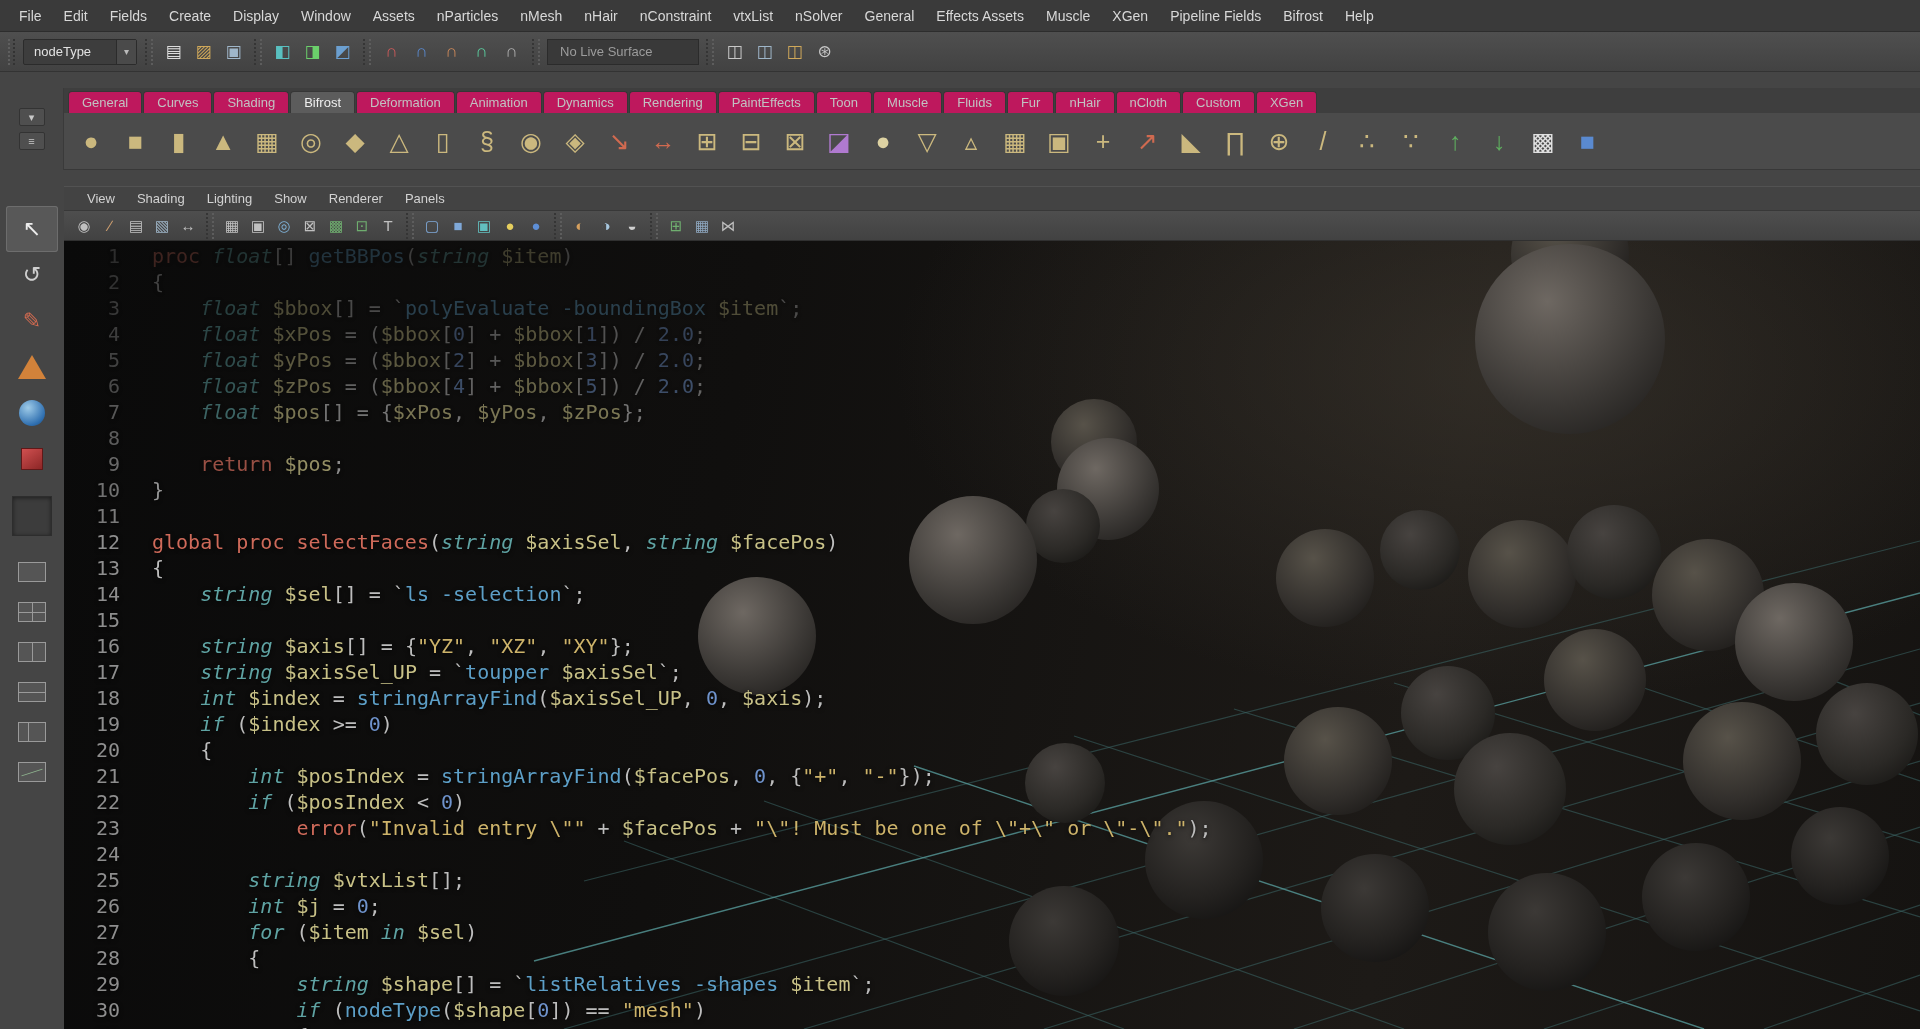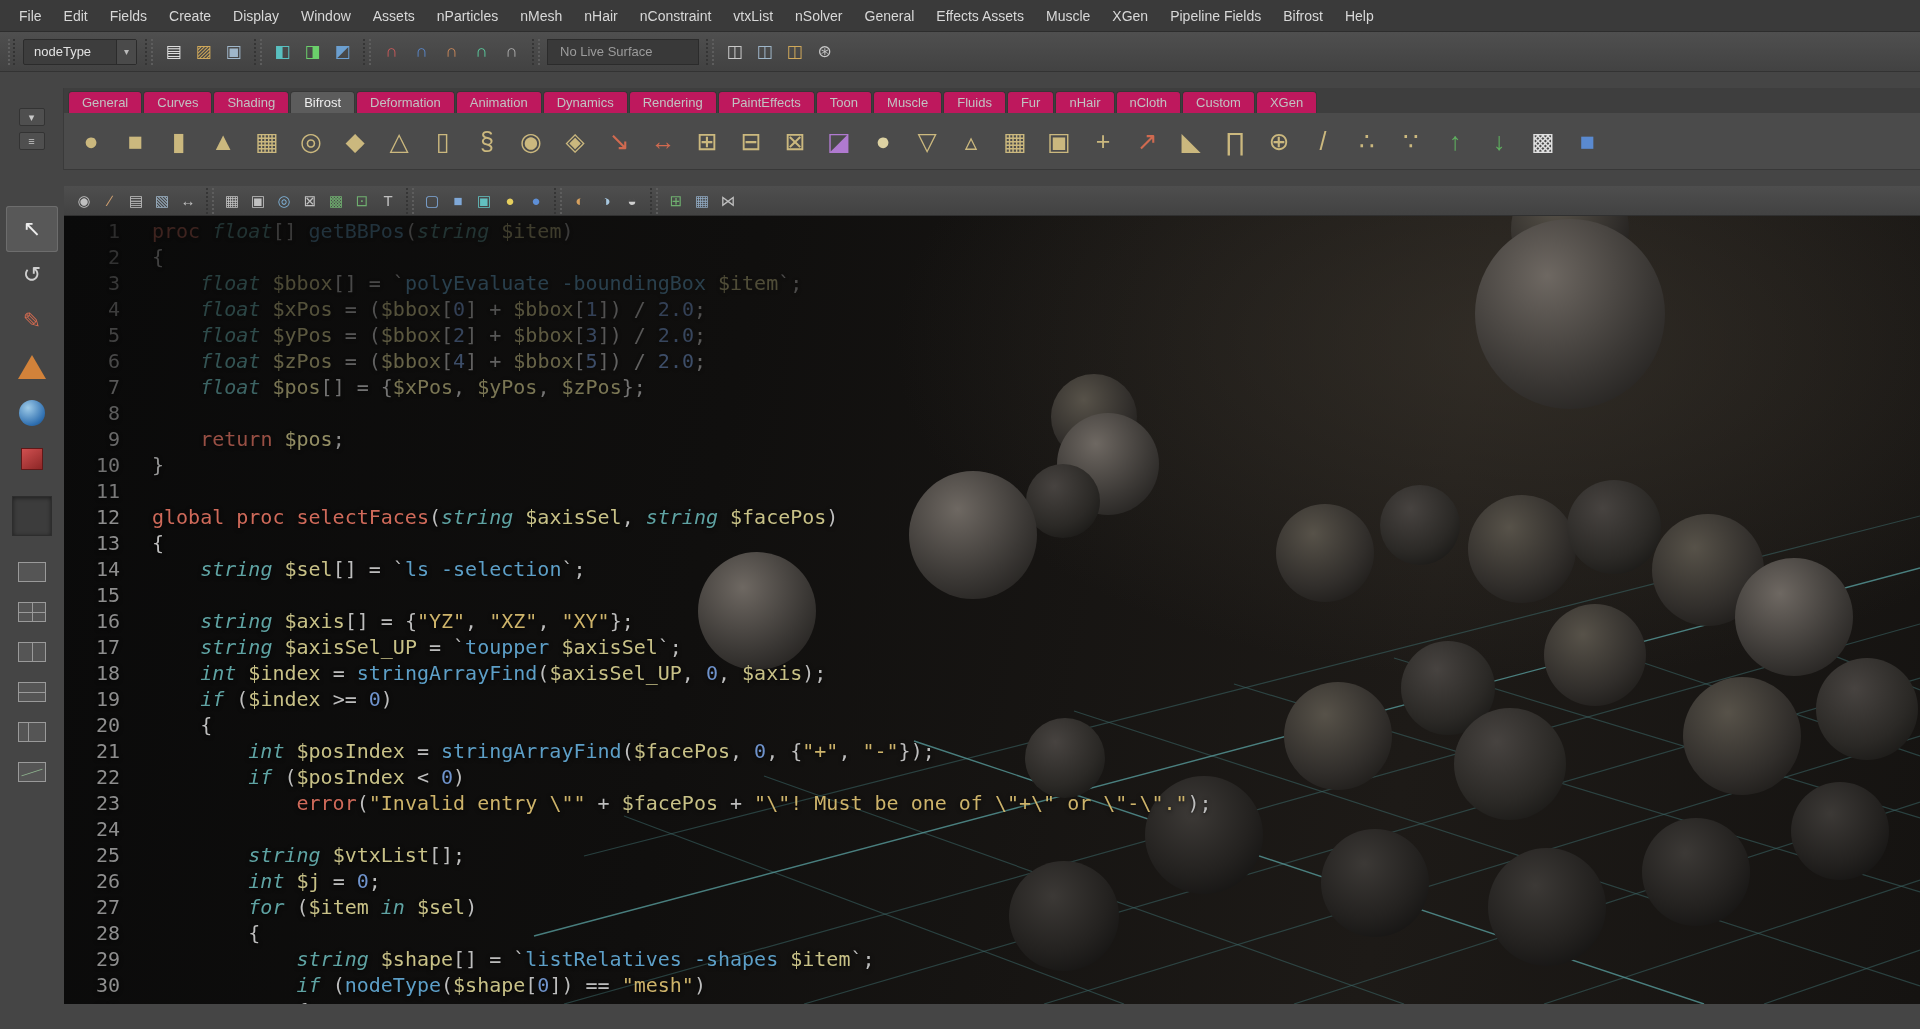--- a/index.html
+++ b/index.html
@@ -250,20 +250,28 @@
         </div>
         <div class="layout-btn">
           <div class="mini left"></div>
         </div>
         <div class="layout-btn">
           <div class="mini graph"></div>
         </div>
       </div>
 
     <div class="panel">
+      <div class="panel-menubar" id="panel-menubar">
+          <div class="pmi">View</div>
+          <div class="pmi">Shading</div>
+          <div class="pmi">Lighting</div>
+          <div class="pmi">Show</div>
+          <div class="pmi">Renderer</div>
+          <div class="pmi">Panels</div>
+        </div>
       <div class="panel-toolbar" id="panel-toolbar">
           <div class="picon" style="color: rgb(192, 192, 192);">◉</div>
           <div class="picon" style="color: rgb(208, 160, 112);">∕</div>
           <div class="picon" style="color: rgb(192, 192, 192);">▤</div>
           <div class="picon" style="color: rgb(159, 182, 201);">▧</div>
           <div class="picon" style="color: rgb(192, 192, 192);">↔</div>
           <div class="sep"></div>
           <div class="picon" style="color: rgb(192, 192, 192);">▦</div>
           <div class="picon" style="color: rgb(192, 192, 192);">▣</div>
           <div class="picon" style="color: rgb(127, 178, 216);">◎</div>

